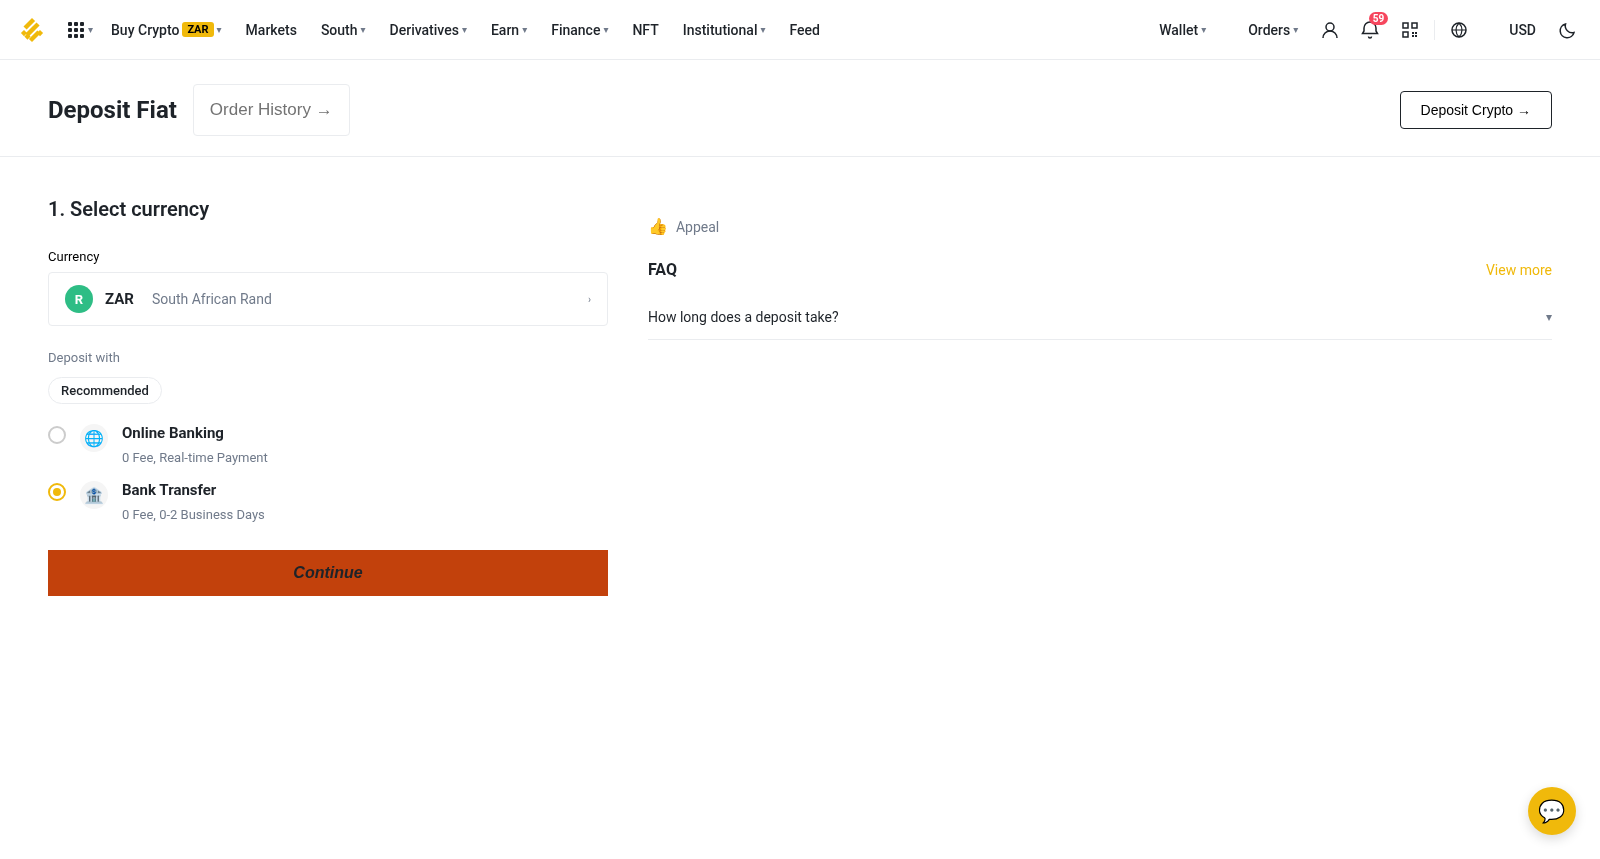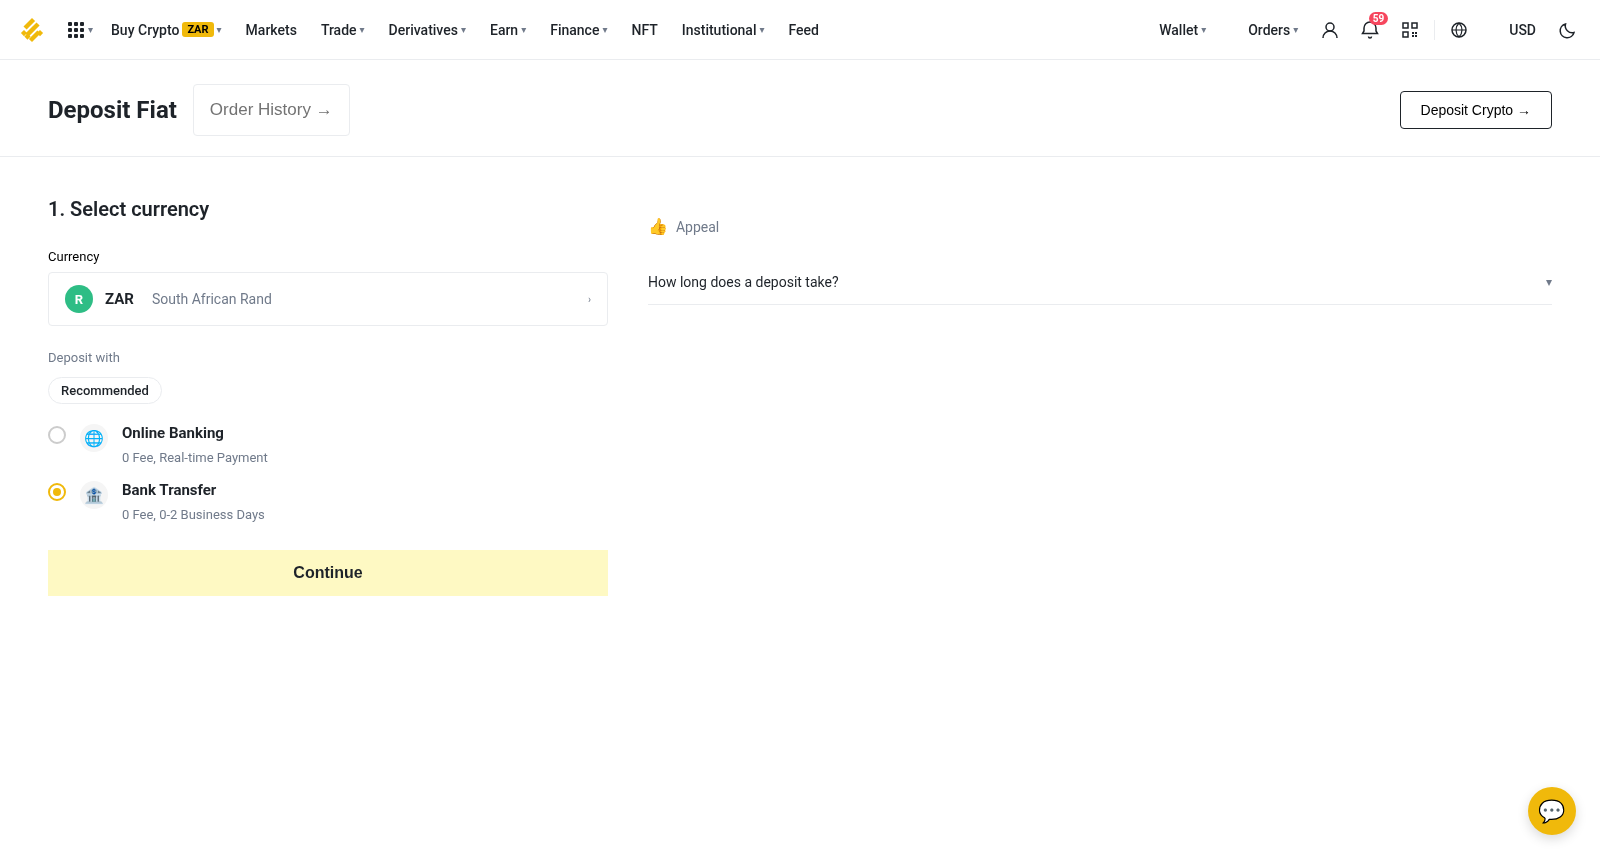--- a/index.html
+++ b/index.html
@@ -109,23 +109,24 @@
     }
     .radio-outer.selected { border-color: #f0b90b; }
     .radio-inner { width: 8px; height: 8px; border-radius: 50%; background: #f0b90b; }
     .payment-icon { width: 28px; height: 28px; border-radius: 50%; background: #f5f5f5; display: flex; align-items: center; justify-content: center; font-size: 16px; flex-shrink: 0; }
     .payment-info { display: flex; flex-direction: column; }
     .payment-name { font-weight: 700; font-size: 15px; }
     .payment-desc { color: #707a8a; font-size: 13px; margin-top: 8px; }
 
     .continue-btn {
       width: 100%; padding: 14px;
-      background: #fef9c3; border: none; border-radius: 0;
+      background: #c2410c; border: none; border-radius: 0;
       font-size: 16px; font-weight: 700; cursor: pointer;
       color: #1e2329;
+      font-style: italic;
     }
 
     
     .appeal-row { display: flex; align-items: center; gap: 8px; color: #707a8a; font-size: 14px; margin-bottom: 24px; }
     .appeal-icon { font-size: 16px; }
     .faq-header { display: flex; align-items: center; justify-content: space-between; margin-bottom: 16px; }
     .faq-title { font-size: 16px; font-weight: 700; }
     .view-more-link { color: #f0b90b; cursor: pointer; font-size: 14px; }
     .faq-item { display: flex; align-items: center; justify-content: space-between; padding: 14px 0; border-bottom: 1px solid #eaecef; cursor: pointer; }
     .faq-question { font-size: 14px; color: #1e2329; }
@@ -176,21 +177,21 @@
 
     <div class="nav-item">
       <span>Buy Crypto</span>
       <span class="zar-badge">ZAR</span>
       <span class="chevron">▾</span>
     </div>
     <div class="nav-item">
       <span>Markets</span>
     </div>
     <div class="nav-item">
-      <span>Trade</span>
+      <span>South</span>
       <span class="chevron">▾</span>
     </div>
     <div class="nav-item">
       <span>Derivatives</span>
       <span class="chevron">▾</span>
     </div>
     <div class="nav-item">
       <span>Earn</span>
       <span class="chevron">▾</span>
     </div>
@@ -315,20 +316,24 @@
       <span>Continue</span>
     </button>
   </div>
 
   <div class="right-section">
     <div class="appeal-row">
       <span class="appeal-icon">👍</span>
       <span>Appeal</span>
     </div>
 
+    <div class="faq-header">
+      <span class="faq-title">FAQ</span>
+      <span class="view-more-link">View more</span>
+    </div>
 
     <div class="faq-item">
       <span class="faq-question">How long does a deposit take?</span>
       <span class="faq-chevron">▾</span>
     </div>
   </div>
 </div>
 
 <div class="chat-btn">
   <span>💬</span>

